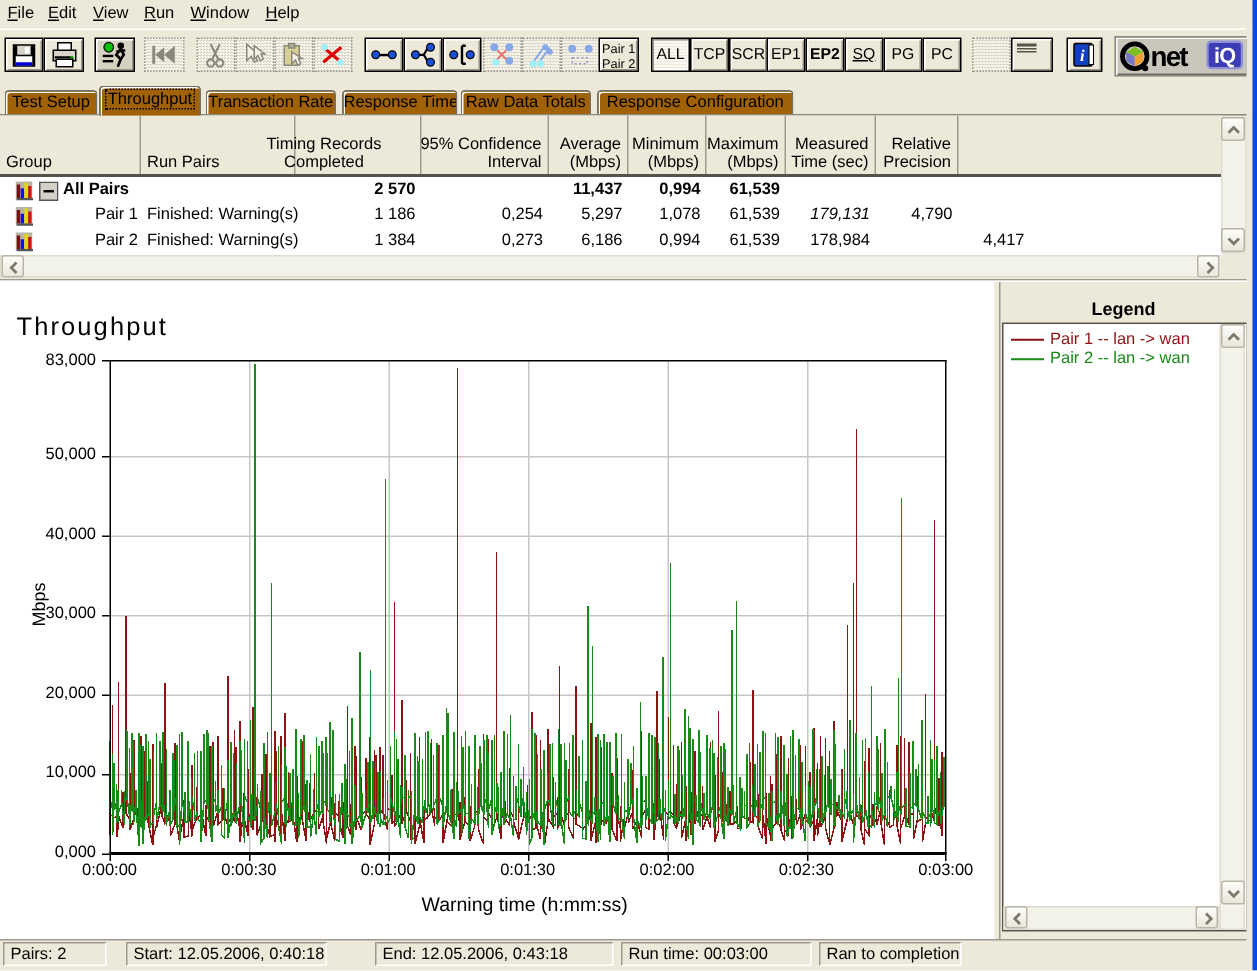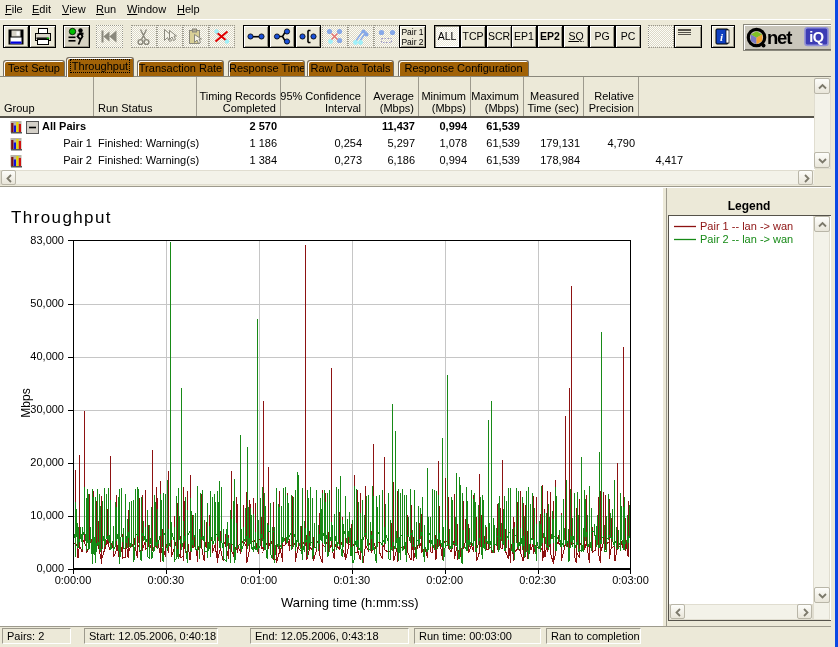--- a/index.html
+++ b/index.html
@@ -204,22 +204,22 @@
 <div class="colline" style="left:196px"></div>
 <div class="colline" style="left:280px"></div>
 <div class="colline" style="left:365px"></div>
 <div class="colline" style="left:418px"></div>
 <div class="colline" style="left:470px"></div>
 <div class="colline" style="left:523px"></div>
 <div class="colline" style="left:583px"></div>
 <div class="colline" style="left:638px"></div>
 <div class="ab" style="left:0;top:116px;width:815px;height:2px;background:#55524a"></div>
 <div class="hdr" style="left:4px;top:102px">Group</div>
-<div class="hdr" style="left:98px;top:102px">Run Status</div>
-<div class="hdr" style="left:156px;top:90px;width:120px;text-align:right">Timing Records<br>Completed</div>
+<div class="hdr" style="left:98px;top:102px">Run Pairs</div>
+<div class="hdr" style="left:156px;top:90px;width:120px;text-align:center">Timing Records<br>Completed</div>
 <div class="hdr" style="left:241px;top:90px;width:120px;text-align:right">95% Confidence<br>Interval</div>
 <div class="hdr" style="left:294px;top:90px;width:120px;text-align:right">Average<br>(Mbps)</div>
 <div class="hdr" style="left:346px;top:90px;width:120px;text-align:right">Minimum<br>(Mbps)</div>
 <div class="hdr" style="left:399px;top:90px;width:120px;text-align:right">Maximum<br>(Mbps)</div>
 <div class="hdr" style="left:459px;top:90px;width:120px;text-align:right">Measured<br>Time (sec)</div>
 <div class="hdr" style="left:514px;top:90px;width:120px;text-align:right">Relative<br>Precision</div>
 <div class="ab" style="left:0;top:118px;width:815px;height:52px;background:#fff"></div>
 <svg width="12" height="14" viewBox="0 0 12 14" class="ab" style="left:10px;top:120px">
 <rect x="0.5" y="1" width="11" height="11.5" fill="#b8b4a8"></rect>
 <rect x="1.2" y="3" width="2.2" height="9" fill="#7a1010"></rect>
@@ -255,21 +255,21 @@
 <div class="ab" style="left:98px;top:154px">Finished: Warning(s)</div>
 <div class="num" style="left:207px;top:120px;width:70px;font-weight:bold;">2 570</div>
 <div class="num" style="left:345px;top:120px;width:70px;font-weight:bold;">11,437</div>
 <div class="num" style="left:397px;top:120px;width:70px;font-weight:bold;">0,994</div>
 <div class="num" style="left:450px;top:120px;width:70px;font-weight:bold;">61,539</div>
 <div class="num" style="left:207px;top:137px;width:70px;">1 186</div>
 <div class="num" style="left:292px;top:137px;width:70px;">0,254</div>
 <div class="num" style="left:345px;top:137px;width:70px;">5,297</div>
 <div class="num" style="left:397px;top:137px;width:70px;">1,078</div>
 <div class="num" style="left:450px;top:137px;width:70px;">61,539</div>
-<div class="num" style="left:510px;top:137px;width:70px;">179,131</div>
+<div class="num" style="left:510px;top:137px;width:70px;font-style:italic;">179,131</div>
 <div class="num" style="left:565px;top:137px;width:70px;">4,790</div>
 <div class="num" style="left:207px;top:154px;width:70px;">1 384</div>
 <div class="num" style="left:292px;top:154px;width:70px;">0,273</div>
 <div class="num" style="left:345px;top:154px;width:70px;">6,186</div>
 <div class="num" style="left:397px;top:154px;width:70px;">0,994</div>
 <div class="num" style="left:450px;top:154px;width:70px;">61,539</div>
 <div class="num" style="left:510px;top:154px;width:70px;">178,984</div>
 <div class="num" style="left:565px;top:154px;width:70px;margin-left:48px;">4,417</div>
 <div class="sbtrack" style="left:814px;top:78px;width:17px;height:91px"></div>
 <div class="sbbtn" style="left:814px;top:78px;width:16px;height:16px">

